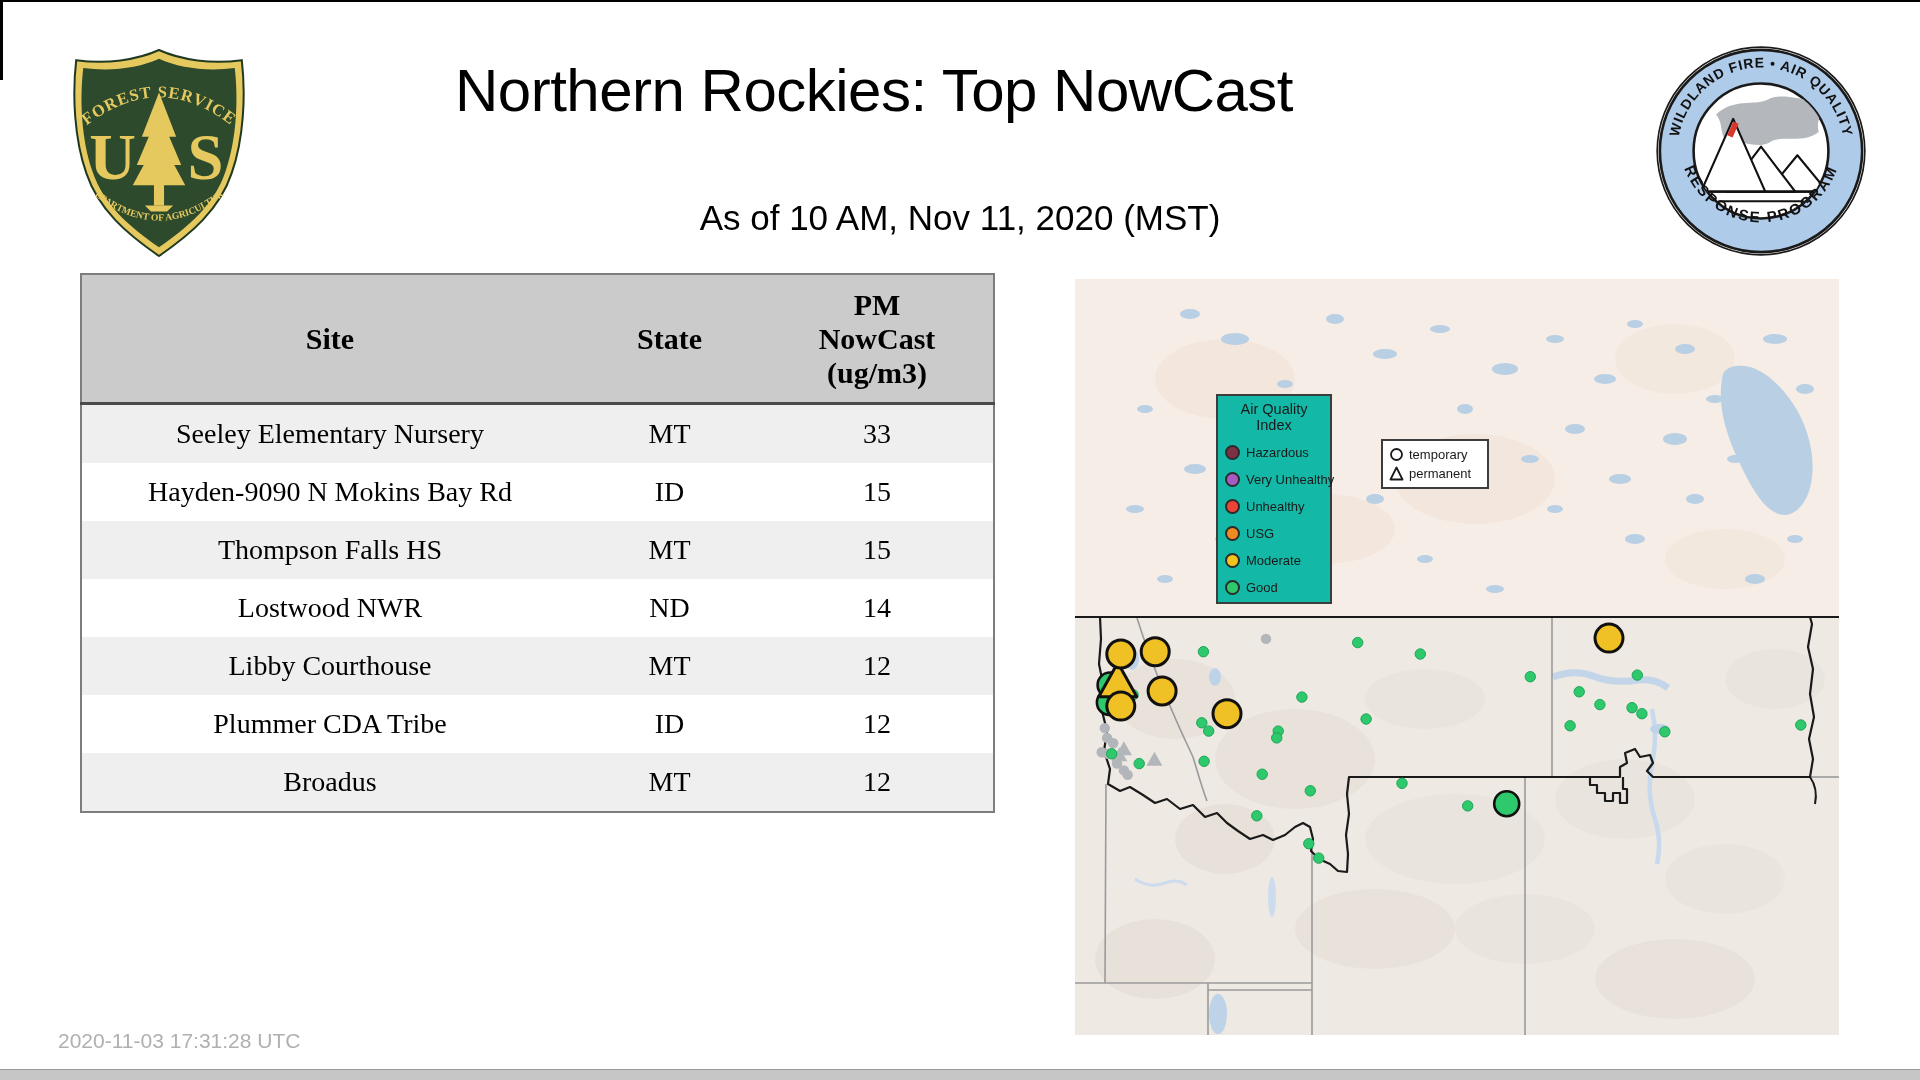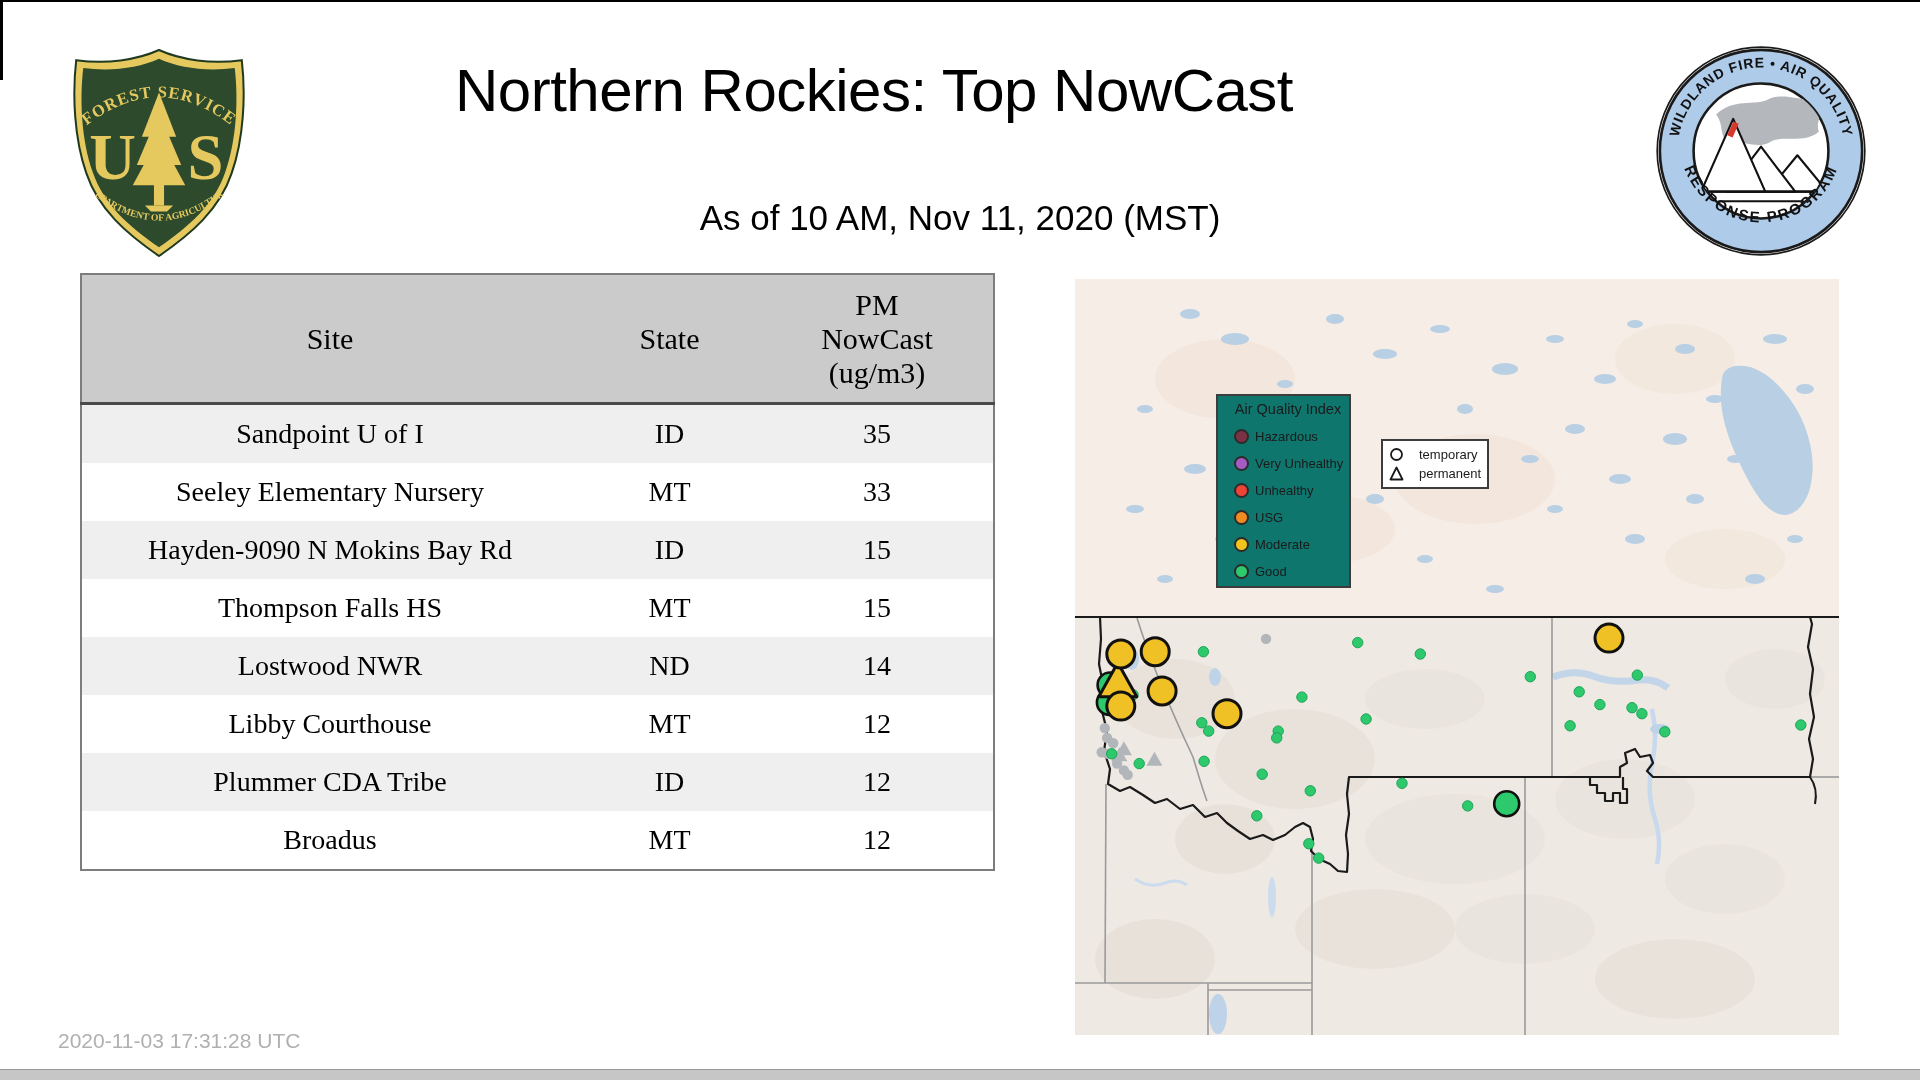--- a/index.html
+++ b/index.html
@@ -21,43 +21,43 @@
   
   .nowcast-table{
     position:absolute;left:80px;top:273px;width:913px;
     border-collapse:collapse;table-layout:fixed;
     font-family:"Liberation Serif",serif;border:2px solid #7d7d7d;
   }
   .nowcast-table col.c-site{width:497px;}
   .nowcast-table col.c-state{width:183px;}
   .nowcast-table col.c-value{width:233px;}
   .nowcast-table th{
-    background:#cbcbcb;height:125px;font-size:30px;font-weight:normal;
+    background:#cbcbcb;height:125px;font-size:30px;font-weight:bold;
     border-bottom:3px solid #4a4a4a;white-space:pre-line;text-align:center;vertical-align:middle;
   }
   .nowcast-table td{height:58px;font-size:28px;text-align:center;vertical-align:middle;padding:0;}
   .nowcast-table tr:nth-child(odd) td{background:#efefef;}
   .nowcast-table tr:nth-child(even) td{background:#ffffff;}
 
   
   .map-wrap{position:absolute;left:1075px;top:279px;width:764px;height:756px;}
   .map-wrap svg.basemap{position:absolute;left:0;top:0;}
   .aqi-legend{
-    position:absolute;left:141px;top:115px;width:135px;box-sizing:border-box;
-    background:#0f766e;border:2px solid #3c3c3c;padding:5px 7px 7px 16px;
+    position:absolute;left:141px;top:115px;width:116px;box-sizing:border-box;
+    background:#14b8a6;border:2px solid #3c3c3c;padding:5px 7px 7px 7px;
   }
   .aqi-legend .aqi-title{font-size:14.5px;text-align:center;margin-bottom:4px;color:#1a1a1a;}
   .aqi-row{display:flex;align-items:center;gap:6px;margin-top:12px;}
   .aqi-swatch{width:11px;height:11px;border-radius:50%;border:2.5px solid #2b2b2b;flex:0 0 auto;}
   .aqi-label{font-size:13px;color:#1a1a1a;white-space:nowrap;}
   .marker-legend{
     position:absolute;left:306px;top:160px;width:108px;box-sizing:border-box;
     background:#fff;border:2px solid #3c3c3c;padding:4px 6px;font-size:13px;color:#1a1a1a;
   }
-  .mk-row{display:flex;align-items:center;gap:15px;height:19px;}
+  .mk-row{display:flex;align-items:center;gap:5px;height:19px;}
   .mk-icon{flex:0 0 auto;display:inline-flex;}
 
   .footer-ts{position:absolute;left:58px;top:1029px;font-size:21px;color:#b0b0b0;}
 </style>
 </head>
 <body>
 
 <div class="edge-top"></div>
 <div class="edge-left"></div>
 <div class="edge-bottom"></div>
@@ -132,25 +132,20 @@
   <thead>
     <tr>
       <th>Site</th>
       <th>State</th>
       <th>PM
 NowCast
 (ug/m3)</th>
     </tr>
   </thead>
   <tbody id="table-body">
-      <tr>
-        <td>Sandpoint U of I</td>
-        <td>ID</td>
-        <td>35</td>
-      </tr>
       <tr>
         <td>Seeley Elementary Nursery</td>
         <td>MT</td>
         <td>33</td>
       </tr>
       <tr>
         <td>Hayden-9090 N Mokins Bay Rd</td>
         <td>ID</td>
         <td>15</td>
       </tr>

